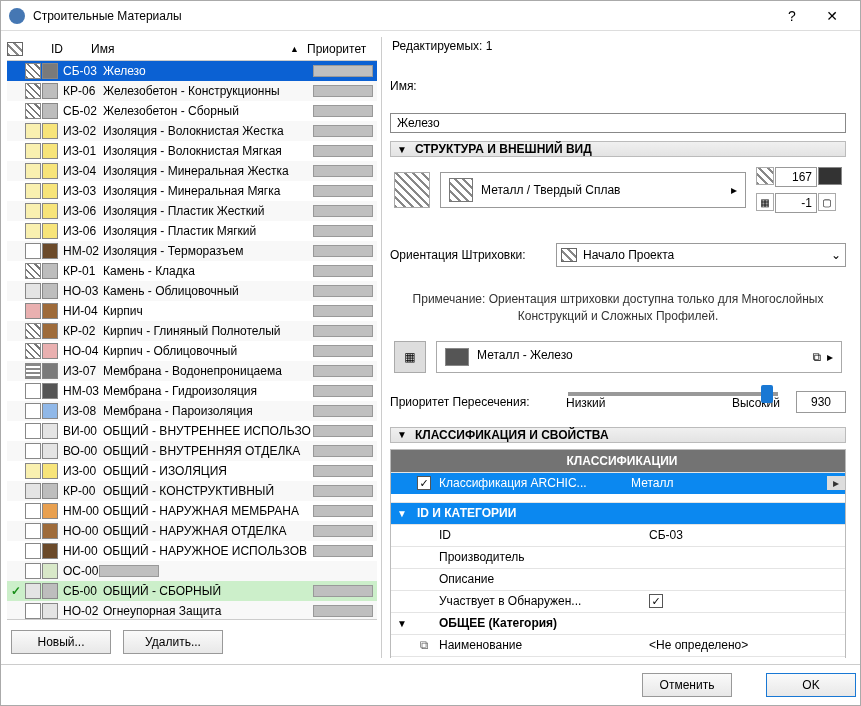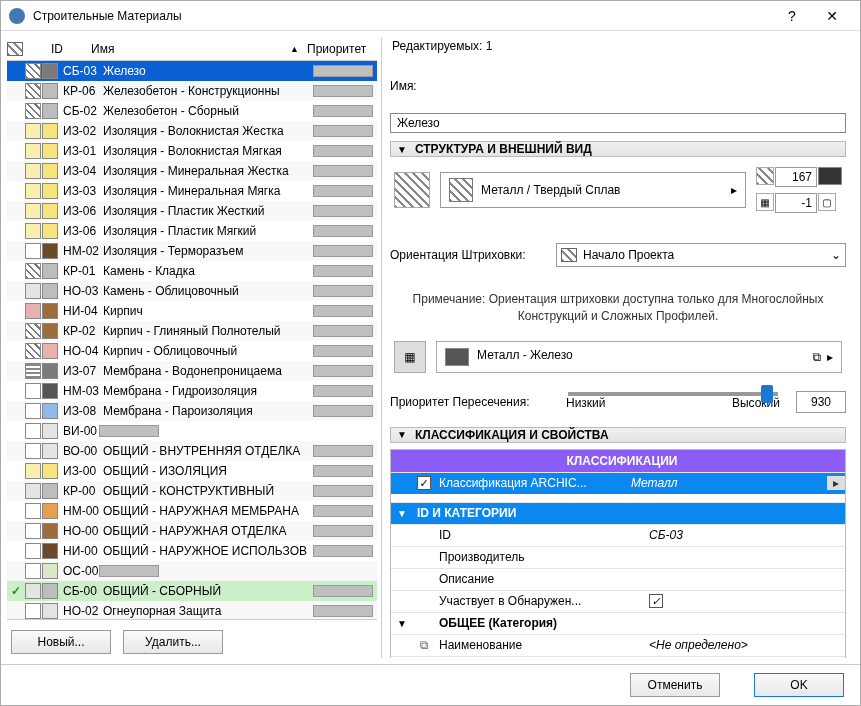--- a/index.html
+++ b/index.html
@@ -22,21 +22,21 @@
 .row .sw-a, .row .sw-b { width: 16px; height: 16px; border: 1px solid #888; margin-right: 1px; }
 .row .id { width: 40px; padding-left: 4px; white-space: nowrap; }
 .row .nm { flex: 1; padding-left: 4px; white-space: nowrap; overflow: hidden; text-overflow: ellipsis; }
 .row .pri { width: 60px; height: 12px; background: #bfbfbf; border: 1px solid #999; margin-right: 4px; position: relative; }
 .row.selected { background: #0b61d3; color: #fff; }
 .row.selected .id, .row.selected .nm { color:#fff; }
 .row.greenish { background: #ccefca; }
 .row:nth-child(even):not(.selected):not(.greenish){ background:#f8f8f8; }
 .left-buttons { display: flex; gap: 12px; padding: 10px 4px 4px 4px; }
 .btn { min-width: 100px; height: 24px; border: 1px solid #999; background: linear-gradient(#fafafa,#e8e8e8); cursor: pointer; }
-.footer { display: flex; justify-content: flex-end; gap: 10px; padding: 8px 16px; border-top: 1px solid #ccc; }
+.footer { display: flex; justify-content: flex-end; gap: 10px; padding: 8px 4px; border-top: 1px solid #ccc; }
 .footer .btn { min-width: 90px; }
 .footer .btn.primary { border: 1.5px solid #1978d4; margin-left: 24px; }
 .r-line { display:flex; align-items:center; margin: 20px 0; gap: 6px; }
 .r-input { flex:1; height:24px; border:1px solid #888; padding: 2px 6px; }
 .sect-head { display:flex; align-items:center; height:24px; background: linear-gradient(#f0f0f0,#e3e3e3); border:1px solid #bbb; margin-top: 8px; padding-left:6px; font-weight:bold; gap:8px; }
 .sect-head .tri { font-size:10px; }
 .struct-row { display:flex; align-items:center; gap:10px; padding: 10px 4px; }
 .thumb { width:36px; height:36px; border:1px solid #aaa; background:#eee; }
 .big-sw-btn { flex:1; display:flex; align-items:center; border:1px solid #999; height:36px; padding:0 8px; gap:8px; }
 .mini-col { display:flex; flex-direction:column; gap:6px; }
@@ -48,27 +48,27 @@
 .note { color:#333; margin: 4px 0 10px 0; line-height:1.4;text-align:center; }
 .tex-row { display:flex; align-items:center; gap:10px; padding:6px 4px 12px; }
 .tex-thumb { width:32px; height:32px; border:1px solid #aaa; background:#ddd; display:flex; align-items:center; justify-content:center; }
 .tex-sel { display:flex; align-items:center; gap:8px; border:1px solid #aaa; height:32px; padding:0 8px; flex:1; justify-content:space-between; }
 .slider-row { display:flex; align-items:center; gap:10px; margin:6px 0; }
 .slider-track { flex:1; height:4px; background:#999; position:relative; margin:0 8px; }
 .slider-handle { position:absolute; width:12px; height:18px; background:#1978d4; top:-7px; border-radius:2px; }
 .slider-labels { display:flex; justify-content:space-between; padding: 0 6px 2px; font-size:11px; }
 .val-box { width:50px; height:22px; border:1px solid #999; text-align:center; line-height:20px; }
 .grid { border:1px solid #bbb; margin-top:6px; }
-.g-head { background:#8b5cf6; color:#fff; height:22px; display:flex; align-items:center; font-weight:bold; padding-left:8px; }
+.g-head { background:#737373; color:#fff; height:22px; display:flex; align-items:center; font-weight:bold; padding-left:8px; }
 .g-row { display:flex; align-items:center; height:22px; border-top:1px solid #e4e4e4; }
 .g-row.sub { background:#0b88f0; color:#fff; font-weight:bold; }
 .g-row .tri { width:22px; text-align:center; font-size:10px; }
 .g-row .ico { width:22px; text-align:center; color:#666; }
 .g-row .k { flex:1; padding-left:4px; white-space:nowrap; overflow:hidden; text-overflow:ellipsis; }
-.g-row .v { width:200px; padding-left:4px;font-style:italic; }
+.g-row .v { width:200px; padding-left:4px; }
 .chkbox { width:14px; height:14px; border:1px solid #555; display:inline-flex; align-items:center; justify-content:center; font-size:11px; background:#fff; color:#000; }
 .right-top { padding:2px 2px 6px; }
 .hatch { background: repeating-linear-gradient(45deg,#888 0 2px,#fff 2px 6px); }
 
 
 .list-scroll::-webkit-scrollbar{ width:16px; }
 .list-scroll::-webkit-scrollbar-thumb{ background:#c8c8c8; border:1px solid #aaa; }
 .right-pane::-webkit-scrollbar{ width:16px; }
 .right-pane::-webkit-scrollbar-thumb{ background:#c8c8c8; border:1px solid #aaa; }
 
@@ -250,20 +250,21 @@
           <span class="sw-b sw-blue"></span>
           <span class="id">ИЗ-08</span>
           <span class="nm">Мембрана - Пароизоляция</span>
           <span class="pri"></span>
         </div>
         <div class="row">
           <span class="chk"></span>
           <span class="sw-a sw-white"></span>
           <span class="sw-b sw-lgray"></span>
           <span class="id">ВИ-00</span>
+          <span class="nm">ОБЩИЙ - ВНУТРЕННЕЕ ИСПОЛЬЗО</span>
           <span class="pri"></span>
         </div>
         <div class="row">
           <span class="chk"></span>
           <span class="sw-a sw-white"></span>
           <span class="sw-b sw-lgray"></span>
           <span class="id">ВО-00</span>
           <span class="nm">ОБЩИЙ - ВНУТРЕННЯЯ ОТДЕЛКА</span>
           <span class="pri"></span>
         </div>

